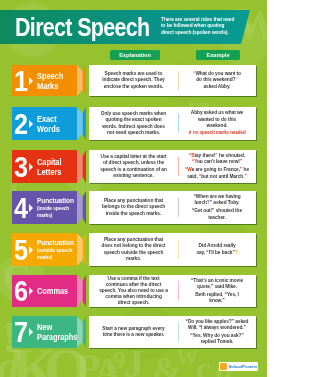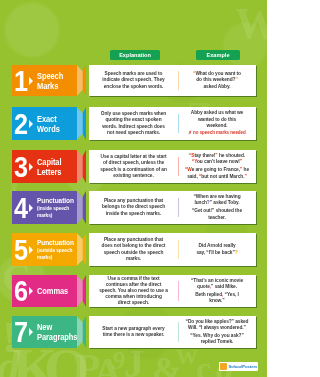--- a/index.html
+++ b/index.html
@@ -96,20 +96,28 @@
       <span style="left:176px;top:346px;font-size:22px;opacity:0.1;font-style:normal">W</span>
       <span style="left:196px;top:352px;font-size:34px;opacity:0.11;font-style:normal">c</span>
       <span style="left:216px;top:350px;font-size:36px;opacity:0.1;font-style:italic">g</span>
       <span style="left:2px;top:316px;font-size:44px;opacity:0.12;font-style:normal">!</span>
       <span style="left:2px;top:258px;font-size:40px;opacity:0.09;font-style:normal">C</span>
       <span style="left:10px;top:150px;font-size:42px;opacity:0.08;font-style:italic">f</span>
       <span style="left:186px;top:96px;font-size:40px;opacity:0.07;font-style:normal">Z</span>
       <span style="left:150px;top:300px;font-size:44px;opacity:0.06;font-style:italic">y</span>
     </div>
 
+  <div id="header">
+    <div id="title">Direct Speech</div>
+    <div id="subtitle">
+        <div>There are several rules that need</div>
+        <div>to be followed when quoting</div>
+        <div>direct speech (spoken words).</div>
+      </div>
+  </div>
 
   <div class="tab" id="tab-exp">Explanation</div>
   <div class="tab" id="tab-ex">Example</div>
 
   <div class="banner" style="top:65px;height:31px;">
     <div class="body" style="background:#f28e00;clip-path:polygon(0 0,64.5px 0,70.5px 6.3px,74px 0,74px 31px,70.5px 24.7px,64.5px 31px,0 31px)"></div>
     <div class="fold" style="clip-path:polygon(0 0,6.2px 6.3px,6.2px 24.7px,0 31px)"></div>
     <div class="num">1</div>
     <div class="arrow"></div>
     <div class="blabel"><span>Speech</span><br><span>Marks</span></div>

